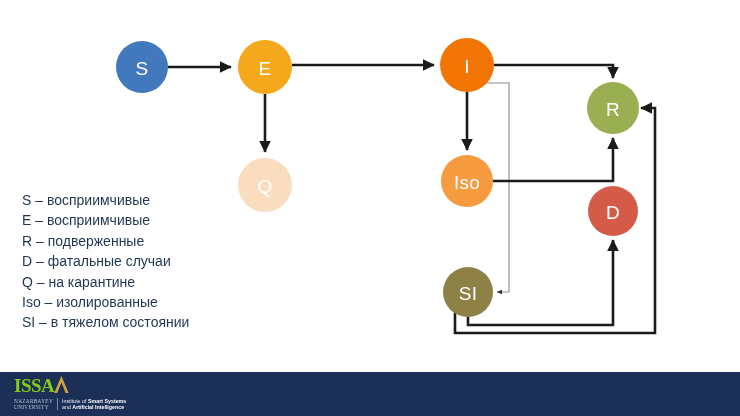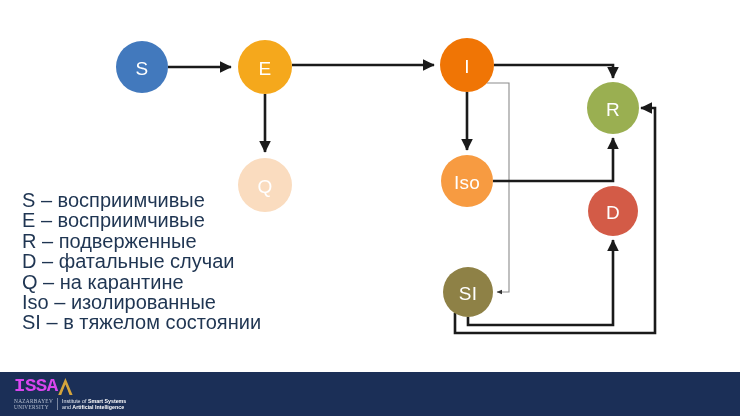--- a/index.html
+++ b/index.html
@@ -54,21 +54,21 @@
   
   #legend {
     position: absolute;
     left: 22px;
     top: 190px;
     width: 250px;
   }
   .legend-line {
     color: #1f3552;
     font-family: "Liberation Sans", sans-serif;
-    font-size: 20px;
+    font-size: 14px;
     line-height: 20.4px;
     white-space: nowrap;
   }
 
   
   #footer-bar {
     position: absolute;
     left: 0;
     bottom: 0;
     width: 740px;
@@ -77,28 +77,28 @@
   }
   #footer-logo {
     position: absolute;
     left: 14px;
     top: 4px;
     display: flex;
     flex-direction: column;
     gap: 1px;
   }
   .issai-word {
-    color: #d946ef;
-    font-family: Liberation Mono, monospace;
+    color: #84cc16;
+    font-family: Liberation Serif, serif;
     font-weight: bold;
     font-size: 19px;
     letter-spacing: -0.5px;
     line-height: 20px;
     display: flex;
-    align-items: center;
+    align-items: flex-start;
   }
   .issai-mark {
     display: inline-block;
     margin-left: 0px;
     position: relative;
     width: 15px;
     height: 17px;
   }
   .issai-sub {
     display: flex;

